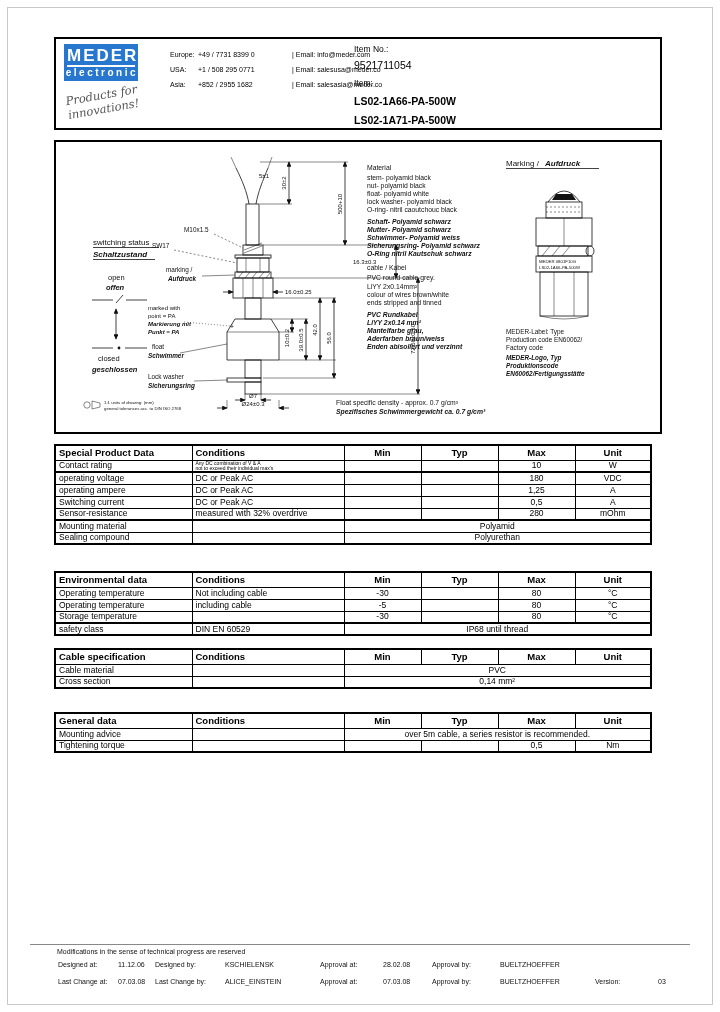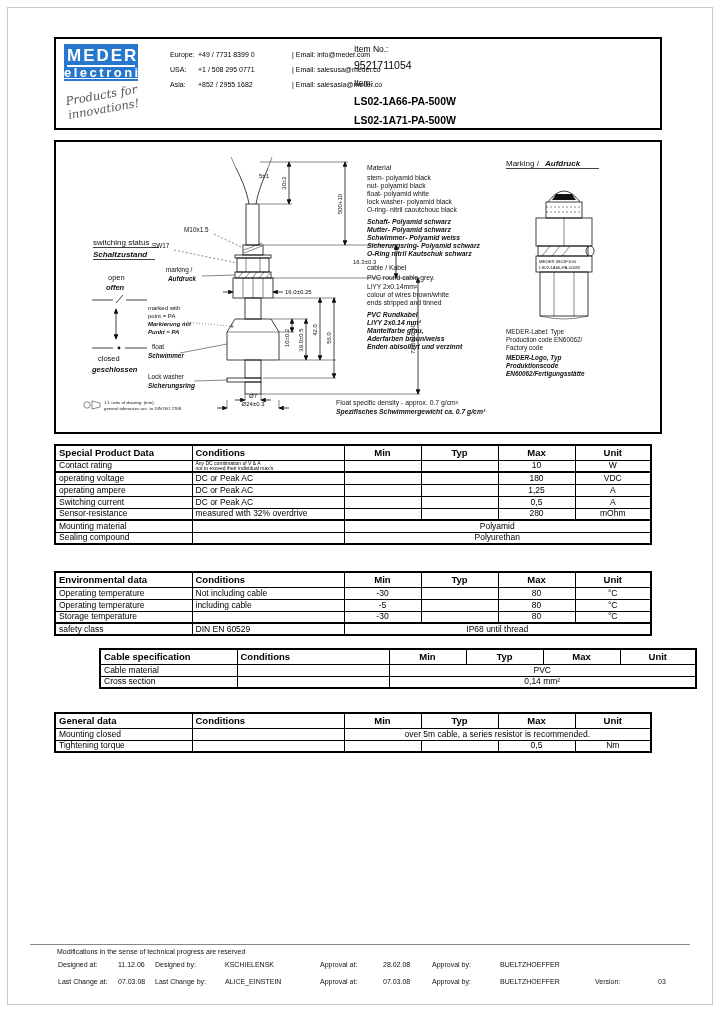--- a/index.html
+++ b/index.html
@@ -9,36 +9,36 @@
        border:1px solid #c9c9c9;pointer-events:none;}
   .box{position:absolute;border:2px solid #000;background:#fff;box-sizing:border-box;}
   #header-box{left:54px;top:37px;width:608px;height:93px;}
   #drawing-box{left:54px;top:140px;width:608px;height:294px;}
 
   
   .logo{position:absolute;left:8px;top:5px;width:74px;background:#2777cf;color:#fff;
         text-align:right;padding:2px 0 3px 0;}
   .logo-meder{font-size:17px;font-weight:bold;letter-spacing:2px;line-height:19px;
         border-bottom:2px solid #fff;margin:0 3px;}
-  .logo-elec{font-size:13px;font-weight:bold;letter-spacing:2.5px;line-height:10px;margin-top:1px;text-decoration:underline;}
+  .logo-elec{font-size:10px;font-weight:bold;letter-spacing:2.5px;line-height:10px;margin-top:1px;}
   .tagline{position:absolute;left:10px;top:44px;width:130px;
         font-family:"DejaVu Serif",serif;font-style:italic;font-size:11.5px;color:#555;
         transform:rotate(-10deg);}
   .contacts{position:absolute;left:114px;top:8px;font-size:7px;}
   .contact-row{display:flex;height:15px;align-items:center;}
   .contact-region{width:28px;}
   .contact-phone{width:94px;}
   .contact-email{width:120px;}
   .itemcol{position:absolute;left:298px;top:5px;font-size:8.5px;}
   .item-no{font-weight:normal;font-size:10.5px;margin:5px 0 7px 0;}
   .item-name{font-weight:bold;font-size:10.5px;margin-top:7px;}
 
   
   .spec{position:absolute;left:54px;width:598px;}
-  #t1{top:444px;} #t2{top:571px;border-radius:32px;} #t3{top:648px;margin-left:45px;} #t4{top:712px;}
+  #t1{top:444px;} #t2{top:571px;border-radius:32px;} #t3{top:648px;} #t4{top:712px;}
   table{width:100%;border-collapse:collapse;table-layout:fixed;border:2px solid #000;}
   th,td{border:1px solid #000;padding:0 3px;overflow:hidden;white-space:nowrap;box-sizing:border-box;}
   th{font-size:9.5px;text-align:left;height:15px;}
   th.c{text-align:center;}
   td{font-size:8.5px;height:12px;line-height:1.05;}
   td.c{text-align:center;}
   tr.thick>td{border-bottom-width:2px;}
   .cond2{font-size:5px;line-height:5.2px;white-space:normal;}
 
   
@@ -472,21 +472,21 @@
   <tbody>
         <tr>
     <th>General data</th>
     <th>Conditions</th>
     <th class="c">Min</th>
     <th class="c">Typ</th>
     <th class="c">Max</th>
     <th class="c">Unit</th>
   </tr>
   <tr>
-    <td>Mounting closed</td>
+    <td>Mounting advice</td>
     <td></td>
     <td class="c" colspan="4">over 5m cable, a series resistor is  recommended.</td>
   </tr>
   <tr>
     <td>Tightening torque</td>
     <td></td>
     <td class="c"></td>
     <td class="c"></td>
     <td class="c">0,5</td>
     <td class="c">Nm</td>

